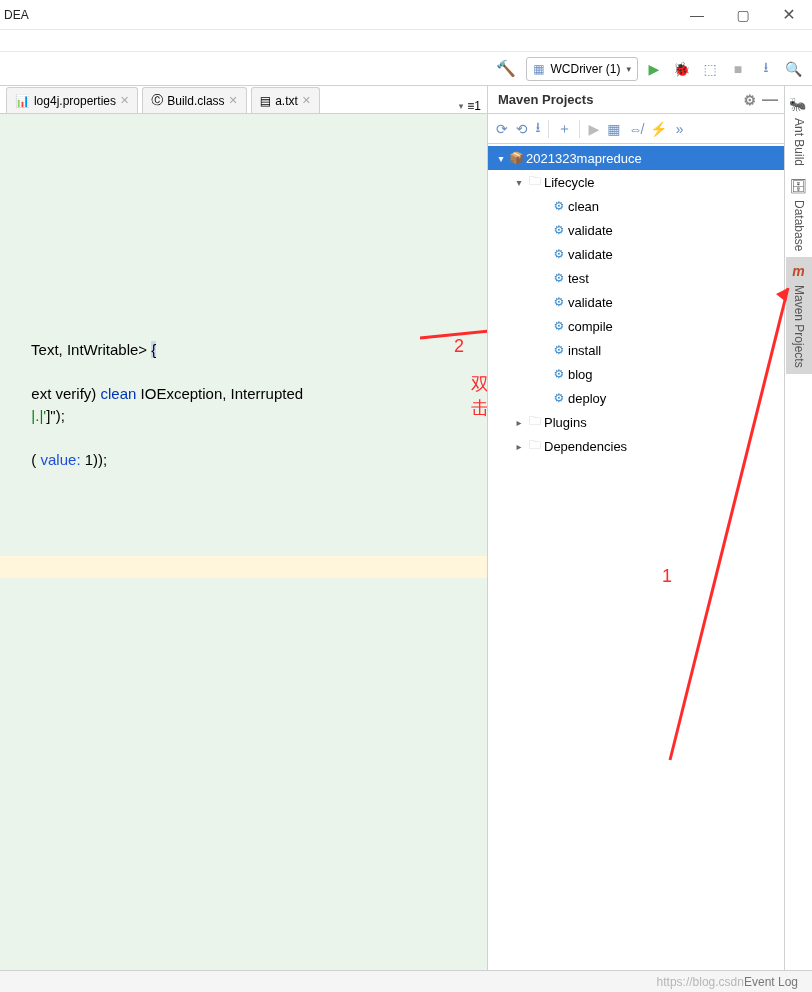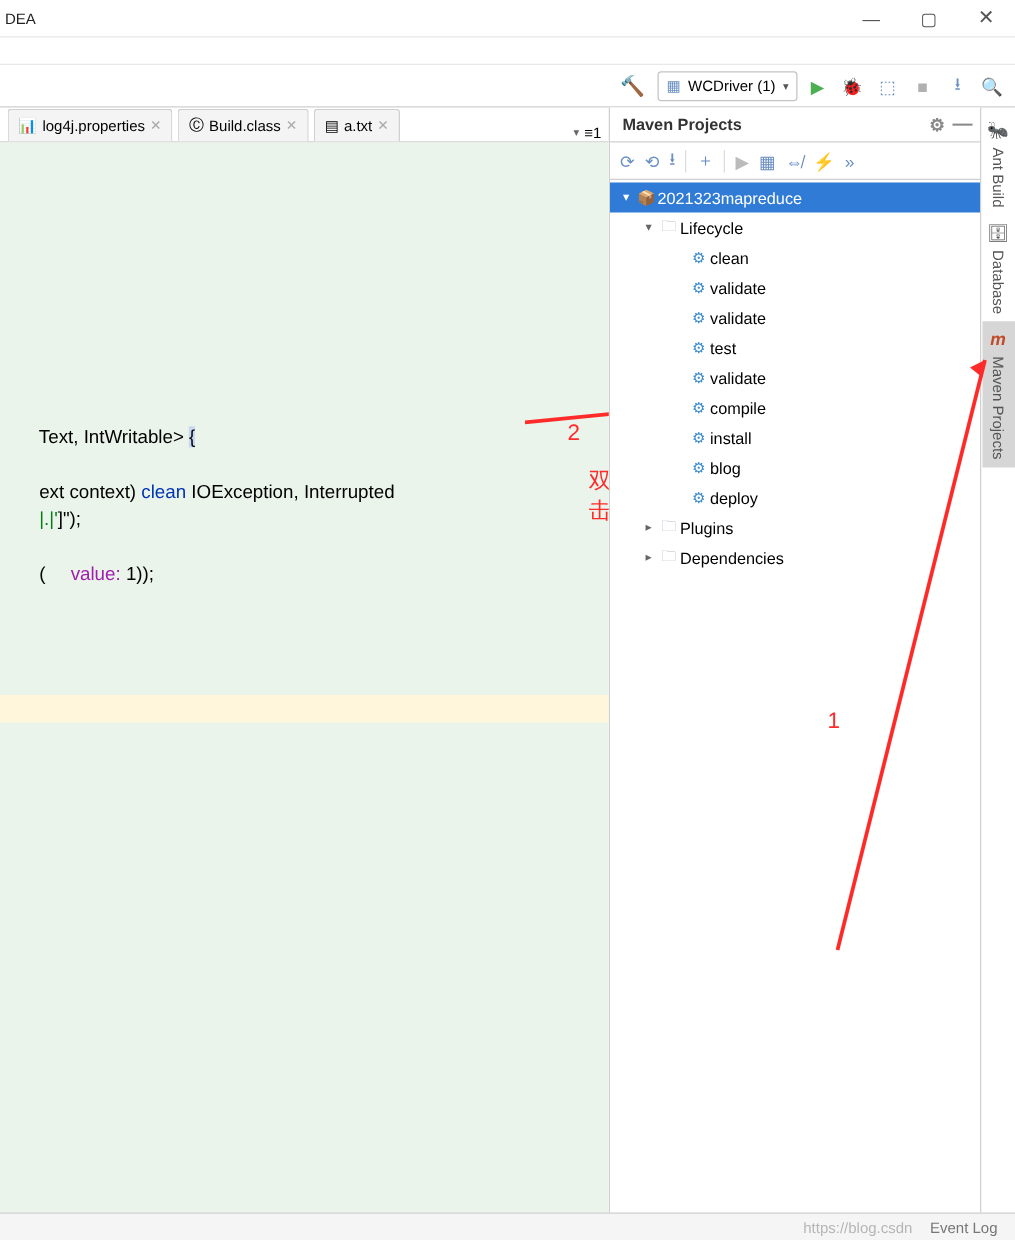--- a/index.html
+++ b/index.html
@@ -34,21 +34,21 @@
   .editor-tabs { height: 28px; display:flex; align-items:flex-end; border-bottom:1px solid #d0d0d0; padding-left:6px; gap:4px; }
   .ed-tab { display:flex; align-items:center; gap:4px; height:26px; padding:0 8px; border:1px solid #d0d0d0; border-bottom:none; background:#f4f4f4; font-size:12px; border-radius:3px 3px 0 0; }
   .ed-tab .close { color:#aaa; font-size:11px; }
   .tab-switch { margin-left:auto; margin-right:6px; display:flex; align-items:center; gap:4px; font-size:12px; }
   .tab-switch .dd { font-size:9px; color:#666; }
 
   .editor-body { background:#eaf4ea; height:902px; position:relative; font-family:Consolas,monospace; font-size:15px; color:#000; }
   .code-line { white-space:pre; position:absolute; left:-2px; }
   .kw { color:#0033b3; }
   .str{ color:#067d17; }
-  .param { color:#a21caf; font-style:normal;margin-left:16px; }
+  .param { color:#1d4ed8; font-style:normal; }
   .brace-hl { background:#c9d8f2; }
   .hl-band { position:absolute; left:0; right:0; height:22px; background:#fff6db; }
 
   .panel-header { height:28px; display:flex; align-items:center; font-size:13px; padding-left:10px; border-bottom:1px solid #d0d0d0; font-weight:bold; color:#333; }
   .panel-header .gear { margin-left:auto; margin-right:6px; color:#888; font-size:14px; }
   .panel-header .min { margin-right:6px; color:#888; font-size:16px; font-weight:bold; }
   .panel-toolbar { height:30px; display:flex; align-items:center; gap:8px; padding:0 8px; border-bottom:1px solid #d0d0d0; }
   .panel-toolbar .pbtn { font-size:14px; color:#6a8fc3; }
   .panel-toolbar .sep { height:18px; border-left:1px solid #ddd; }
   .panel-toolbar .dim { color:#bbb; }
@@ -129,21 +129,21 @@
         <span>≡1</span>
       </div>
     </div>
 
     <div class="editor-body">
       <div class="hl-band" style="top:442px;"></div>
       <div class="code-line" style="top:210px;">
         <span><span>Text, IntWritable&gt; </span><span class="brace-hl">{</span></span>
       </div>
       <div class="code-line" style="top:254px;">
-        <span><span>ext context) </span><span class="kw">clean</span><span> IOException, Interrupted</span></span>
+        <span><span>ext verify) </span><span class="kw">clean</span><span> IOException, Interrupted</span></span>
       </div>
       <div class="code-line" style="top:276px;">
         <span><span class="str">|.|'</span><span>]");</span></span>
       </div>
       <div class="code-line" style="top:320px;">
         <span><span>( </span><span class="param">value:</span><span> 1));</span></span>
       </div>
 
       <svg class="arrow1" style="top:198px; left:420px;" width="160" height="36">
         <line x1="0" y1="26" x2="140" y2="12" stroke="#ff2a2a" stroke-width="3"></line>
@@ -259,14 +259,14 @@
 </div>
 
 <svg class="arrow1" style="top:280px; left:660px; pointer-events:none;" width="140" height="490">
   <line x1="10" y1="480" x2="128" y2="8" stroke="#ff2a2a" stroke-width="3"></line>
   <polygon points="128,8 116,14 126,22" fill="#ff2a2a"></polygon>
 </svg>
 <div class="annot" style="top:566px; left:662px;">1</div>
 
 <div class="statusbar">
   <span class="wm">https://blog.csdn</span>
-  <span style="margin-left:14px;">Event Log</span>
+  <span style="">Event Log</span>
 </div>
 
 </body></html>

